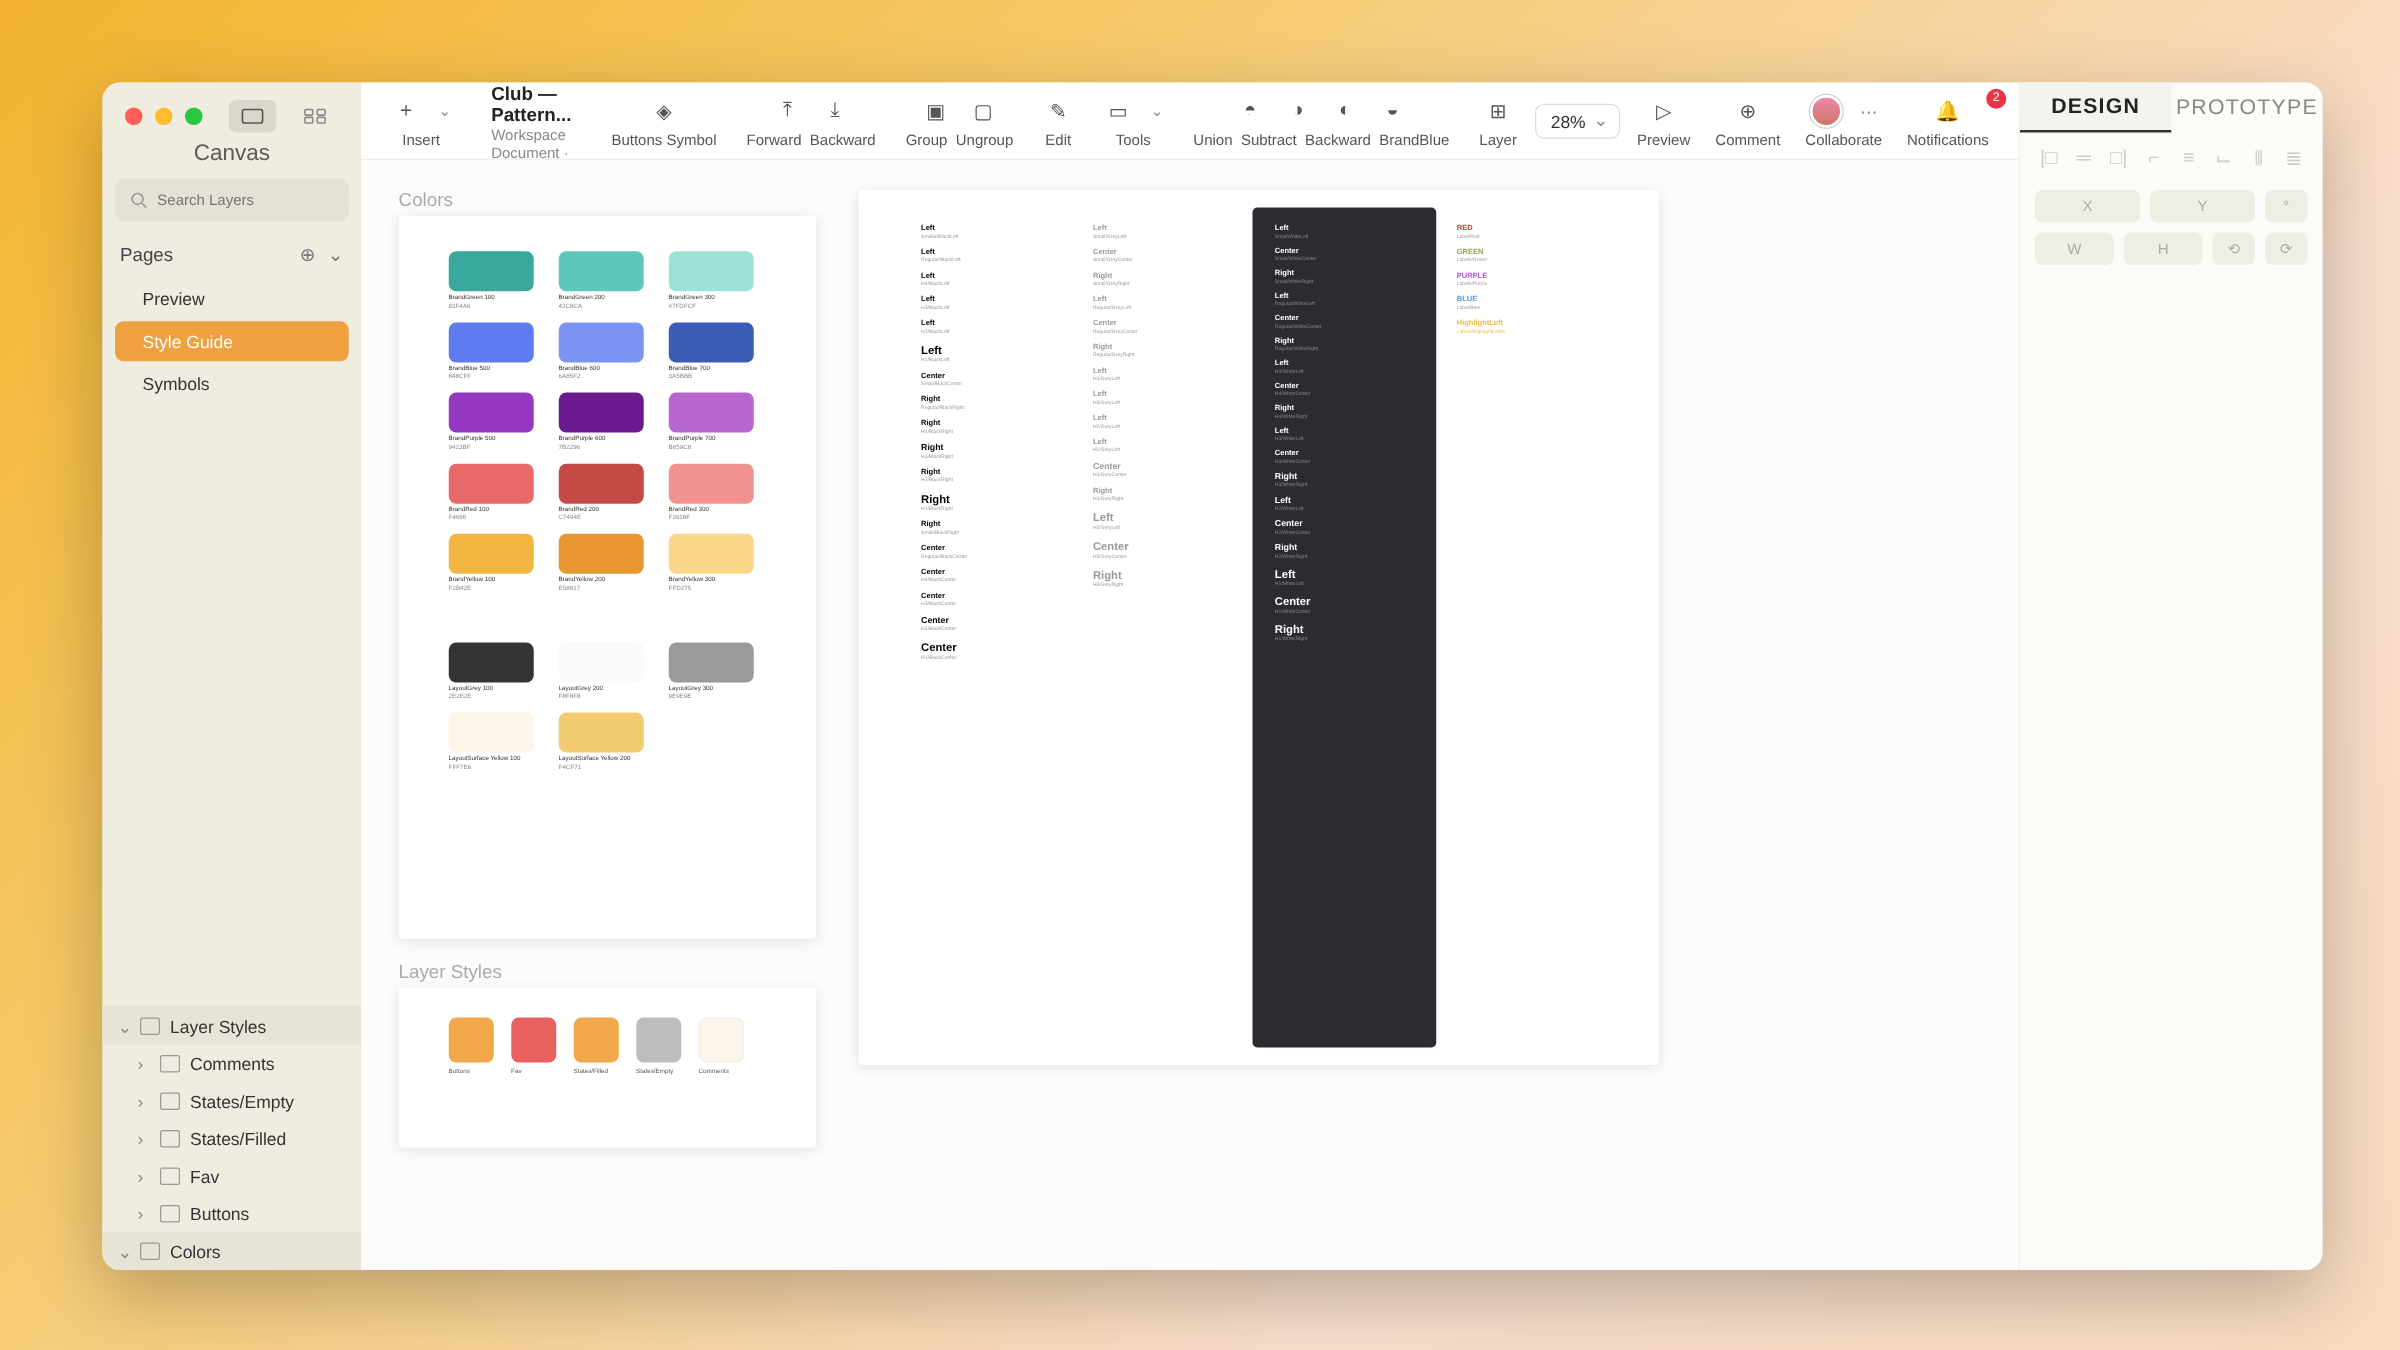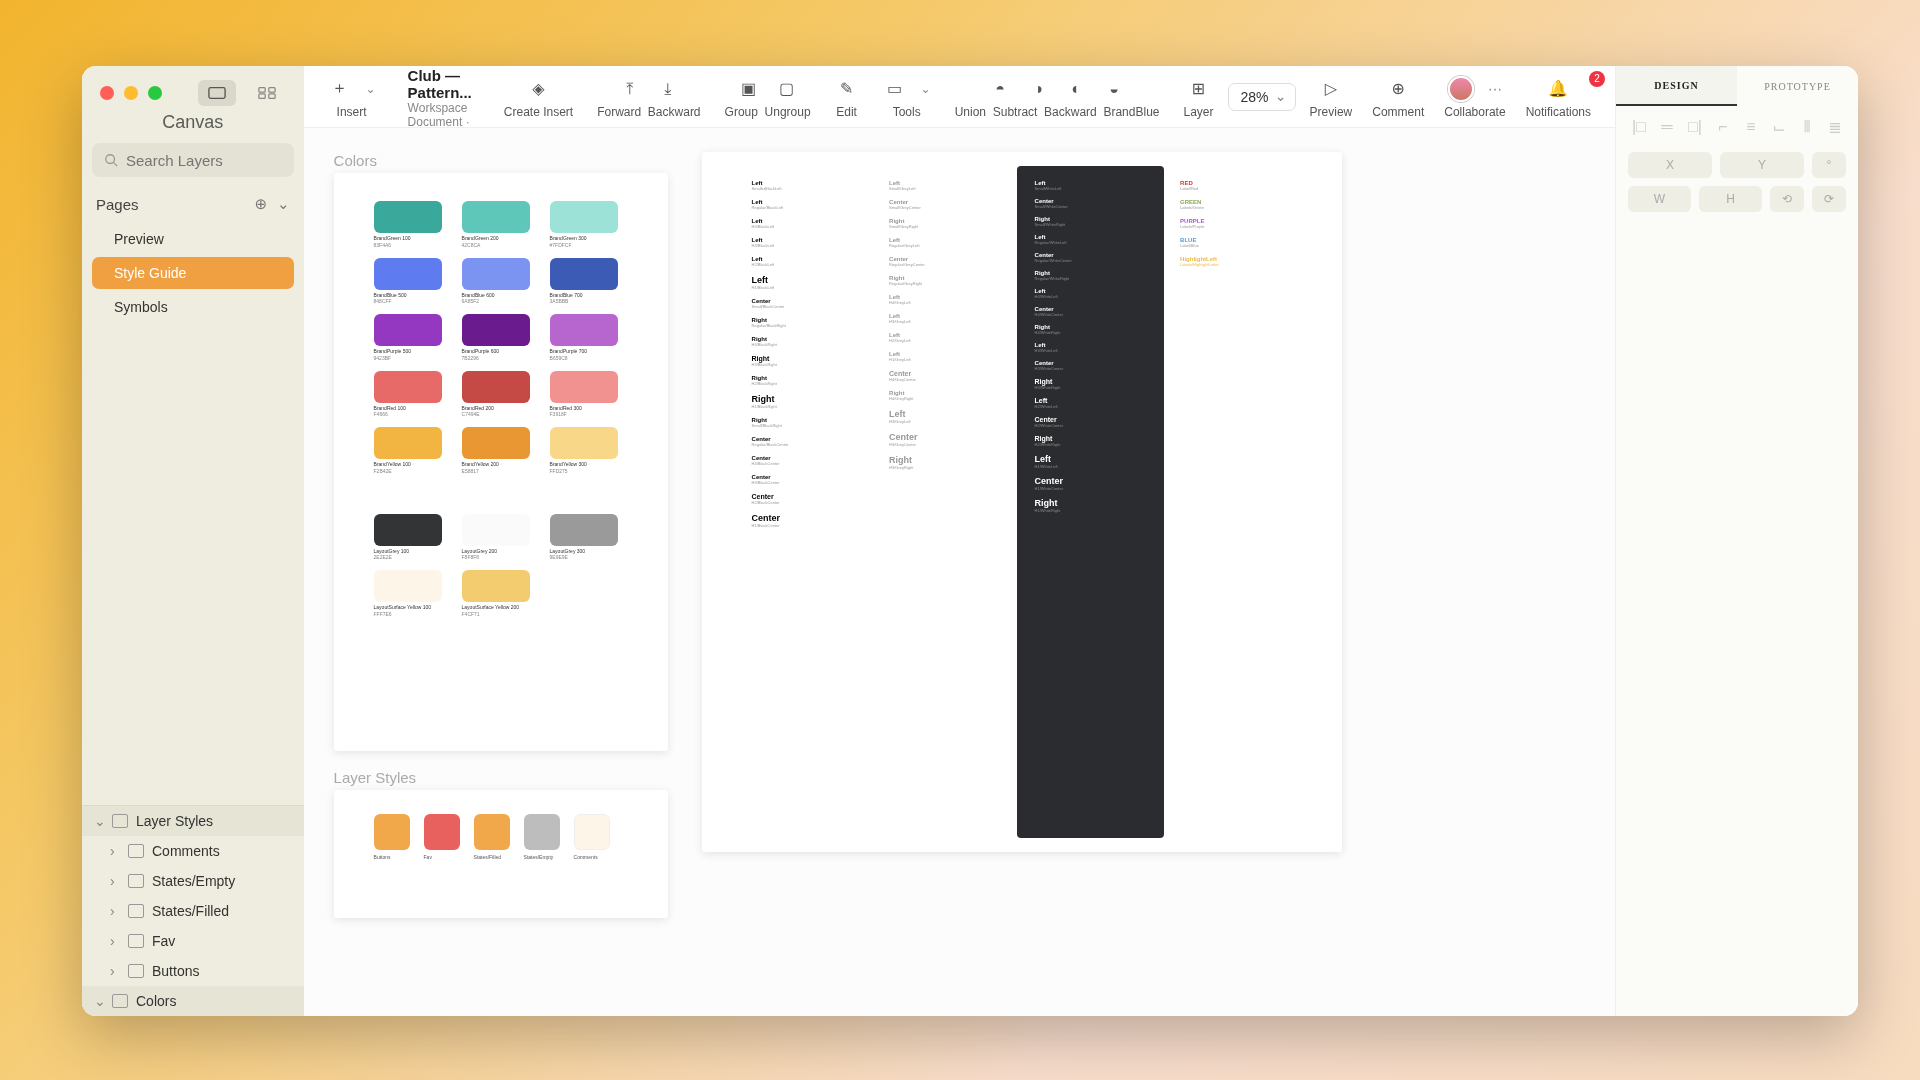--- a/index.html
+++ b/index.html
@@ -8,21 +8,21 @@
 .sidebar-left { width:263px; background:#eeeddf; display:flex; flex-direction:column; }
 .traffic { display:flex; gap:10px; padding:14px 18px 0 18px; align-items:center; }
 .tl { width:14px; height:14px; border-radius:50%; }
 .tl.r{background:#ff5f57;} .tl.y{background:#febc2e;} .tl.g{background:#28c840;}
 .view-toggle { margin-left:auto; display:flex; gap:12px; align-items:center; }
 .vt-btn { width:38px; height:26px; border-radius:6px; display:flex; align-items:center; justify-content:center; }
 .vt-btn.active { background:#d9d8cb; }
 .vt-btn svg { width:18px; height:14px; }
 .canvas-label { text-align:center; font-size:18px; color:#5b5b5b; padding:6px 0 10px; }
 .search-row { display:flex; align-items:center; padding:4px 12px; margin:0 10px; background:#e3e2d4; border-radius:8px; height:34px; gap:8px; }
-.search-row input { border:none; background:transparent; outline:none; font-size:15px; color:#888; width:100%; }
+.search-row input { border:none; background:transparent; outline:none; font-size:12px; color:#888; width:100%; }
 .section-hdr { display:flex; align-items:center; padding:18px 14px 8px 14px; font-size:15px; color:#444; }
 .section-hdr .icons { margin-left:auto; display:flex; gap:10px; color:#777; }
 .page-item { margin:2px 10px; padding:8px 14px 8px 22px; border-radius:7px; font-size:14px; color:#333; }
 .page-item.selected { background:#f0a040; color:#fff; }
 .layer-tree { margin-top:auto; border-top:1px solid #dddccc; max-height:290px; overflow:hidden; }
 .lt-row { display:flex; align-items:center; gap:8px; padding:7px 12px; font-size:14px; color:#333; }
 .lt-row.group { background:#e5e4d5; font-weight:500; }
 .lt-row .chev { width:10px; color:#888; }
 .lt-row .ico { width:16px; height:14px; border:1px solid #999; border-radius:2px; }
 .lt-row.indent { padding-left:28px; }
@@ -72,21 +72,21 @@
 .ts-item.mid .lbl { font-size:7px; }
 .ts-col.accent .ts-item:nth-child(1) .lbl{color:#d33;}
 .ts-col.accent .ts-item:nth-child(2) .lbl{color:#8a5;}
 .ts-col.accent .ts-item:nth-child(3) .lbl{color:#a5d;}
 .ts-col.accent .ts-item:nth-child(4) .lbl{color:#59d;}
 .ts-col.accent .ts-item:nth-child(5) .lbl{color:#eb4;}
 .ts-col.accent .ts-item:nth-child(5) .sub{color:#eb4;}
 
 .inspector { width:276px; background:#fbfbf7; border-left:1px solid #eee; display:flex; flex-direction:column; }
 .insp-tabs { display:flex; height:40px; }
-.insp-tab { flex:1; display:flex; align-items:center; justify-content:center; font-size:10px; letter-spacing:1px; color:#888;font-family:Liberation Serif, serif; }
+.insp-tab { flex:1; display:flex; align-items:center; justify-content:center; font-size:17px; letter-spacing:1px; color:#888; }
 .insp-tab.active { color:#222; font-weight:600; border-bottom:2px solid #333; background:#f4f4ee; }
 .align-row { display:flex; gap:6px; padding:10px 12px; justify-content:space-between; }
 .align-btn { width:22px; height:22px; color:#ccc; display:flex; align-items:center; justify-content:center; }
 .dim-row { display:flex; gap:8px; padding:4px 12px; }
 .dim-field { flex:1; height:26px; background:#efeee5; border-radius:6px; display:flex; align-items:center; justify-content:center; font-size:12px; color:#aaa; }
 .dim-small { width:34px; flex:none; }
 </style>
 </head>
 <body>
 
@@ -181,21 +181,21 @@
         <div class="tb-label">Insert</div>
       </div>
       <div class="doc-title">
         <span class="t1">Book Club — Pattern...</span>
         <span class="t2">Workspace Document · sRGB</span>
       </div>
       <div class="tb-group">
         <div class="tb-icons">
             <span class="tb-icon">◈</span>
           </div>
-        <div class="tb-label">Create Insert</div>
+        <div class="tb-label">Buttons Symbol</div>
       </div>
       <div class="tb-group">
         <div class="tb-icons">
           <span class="tb-icon">⤒</span>
           <span class="tb-icon">⤓</span>
         </div>
         <div class="tb-label"><span>Forward</span>&nbsp;&nbsp;<span>Backward</span></div>
       </div>
       <div class="tb-group">
         <div class="tb-icons">

